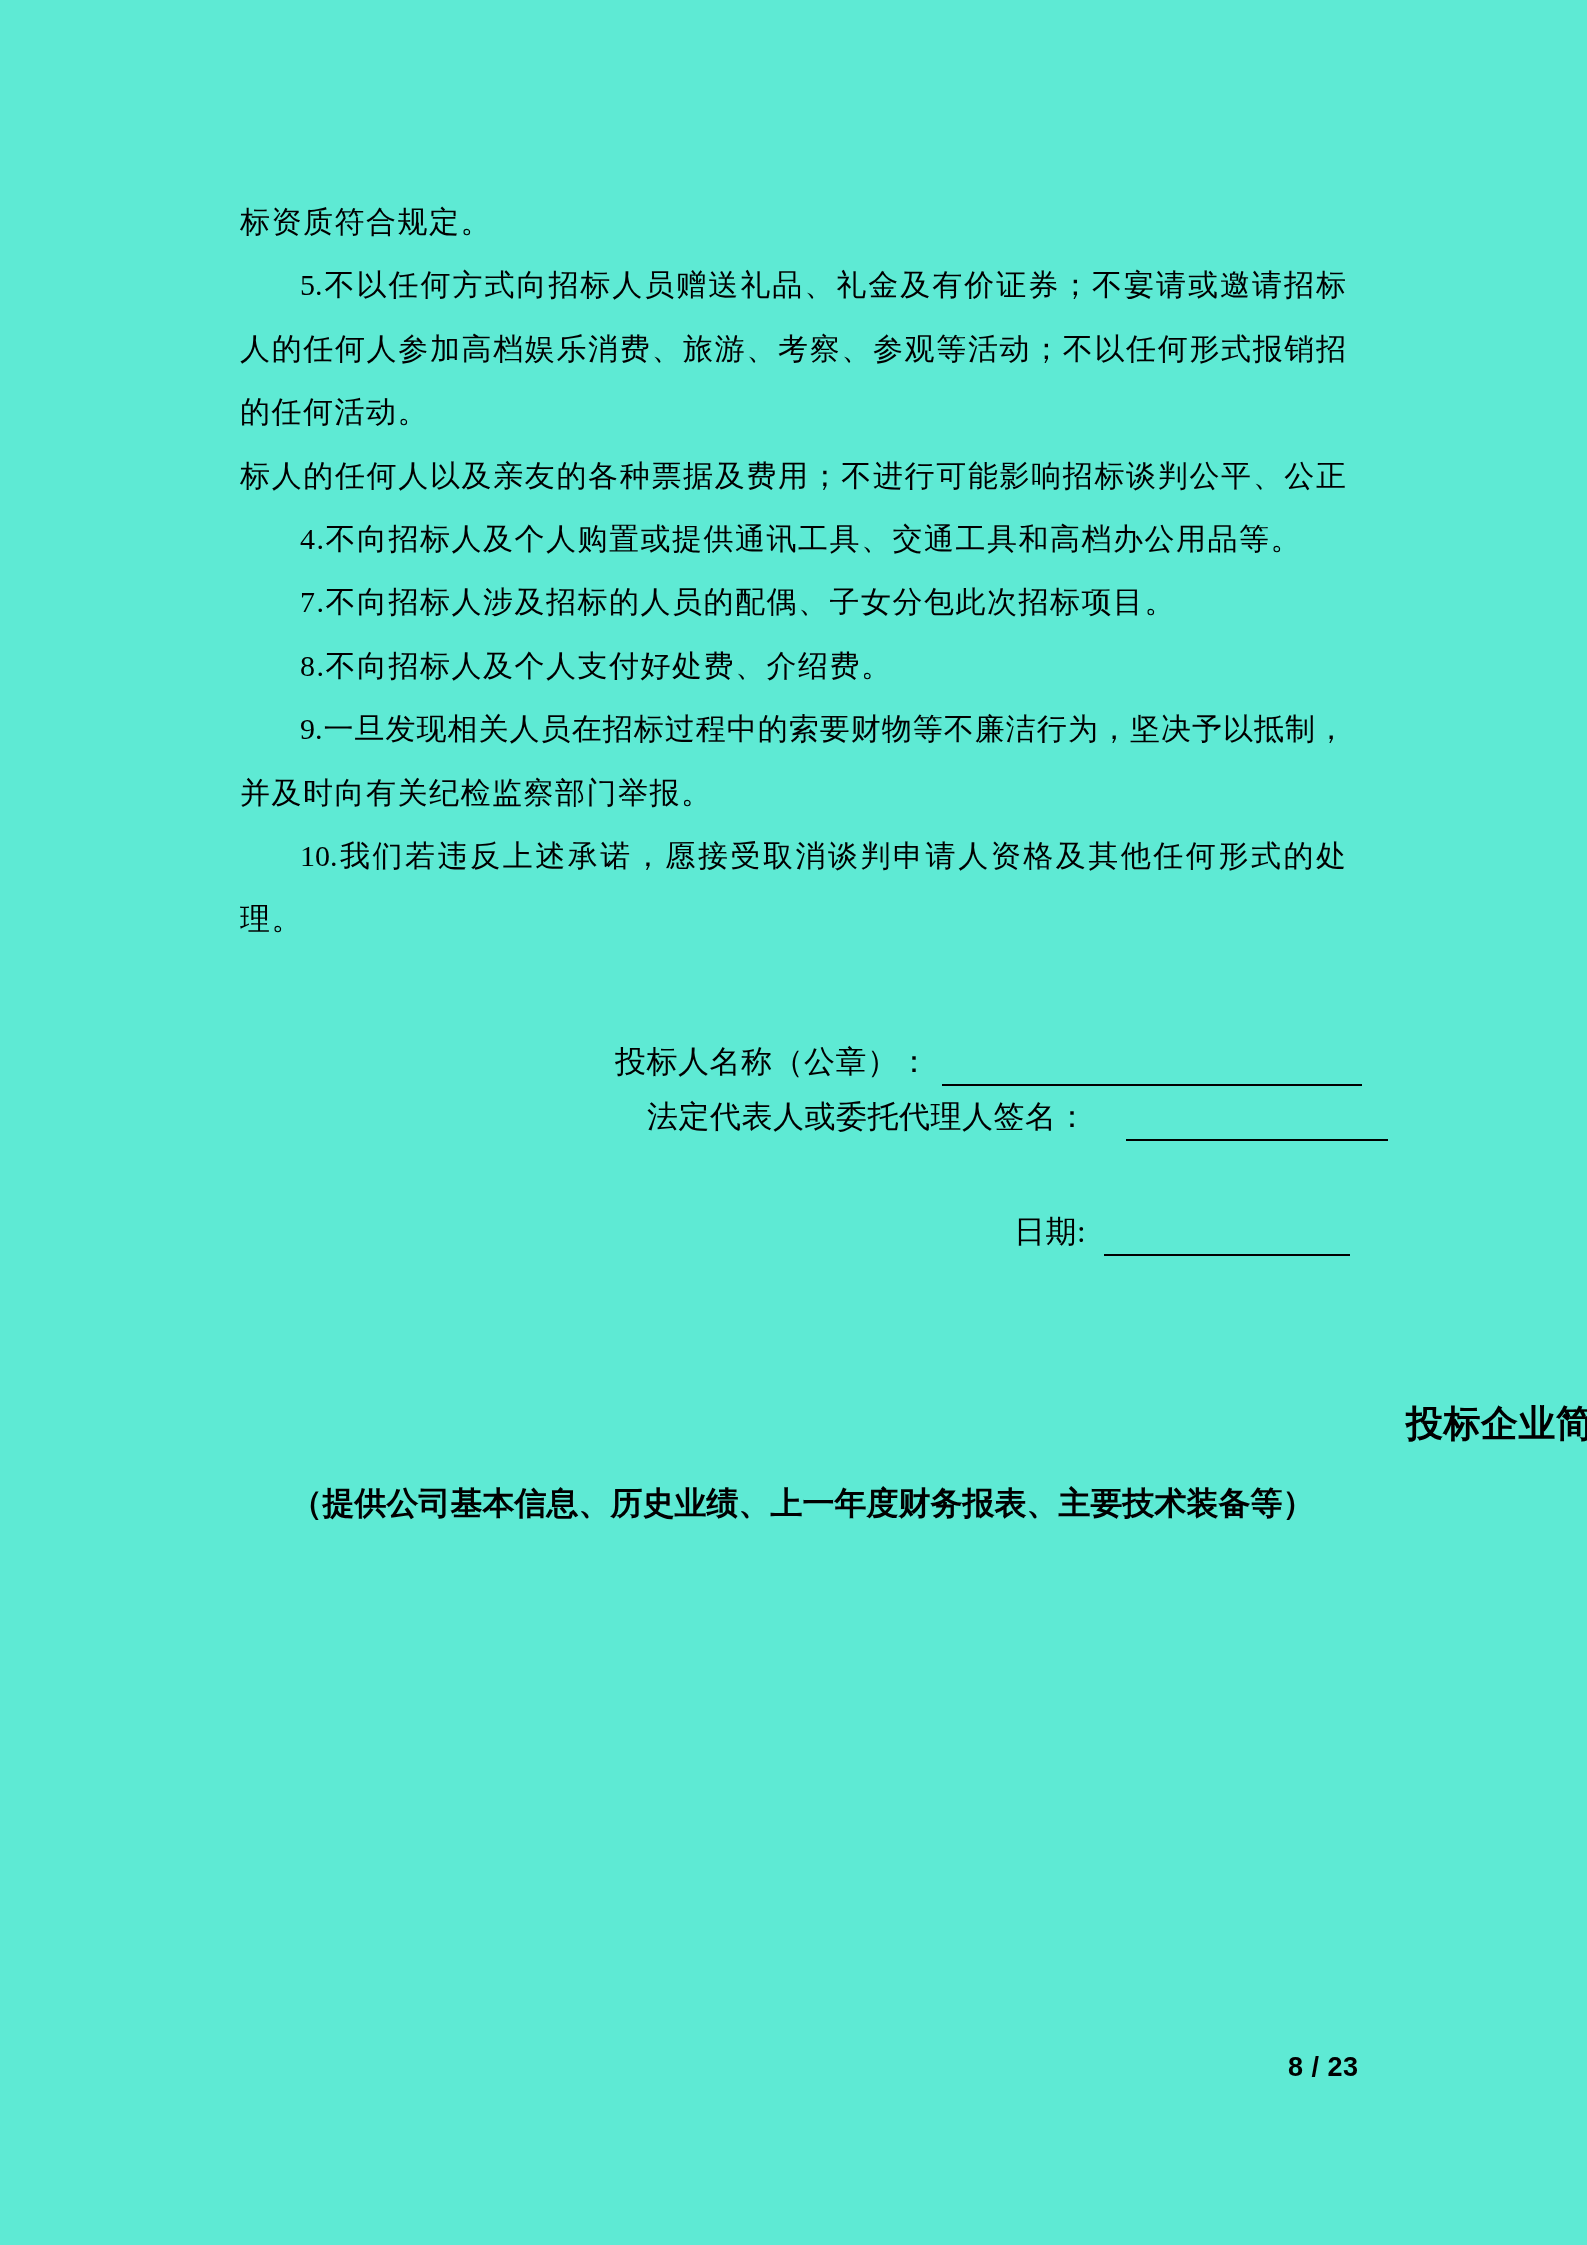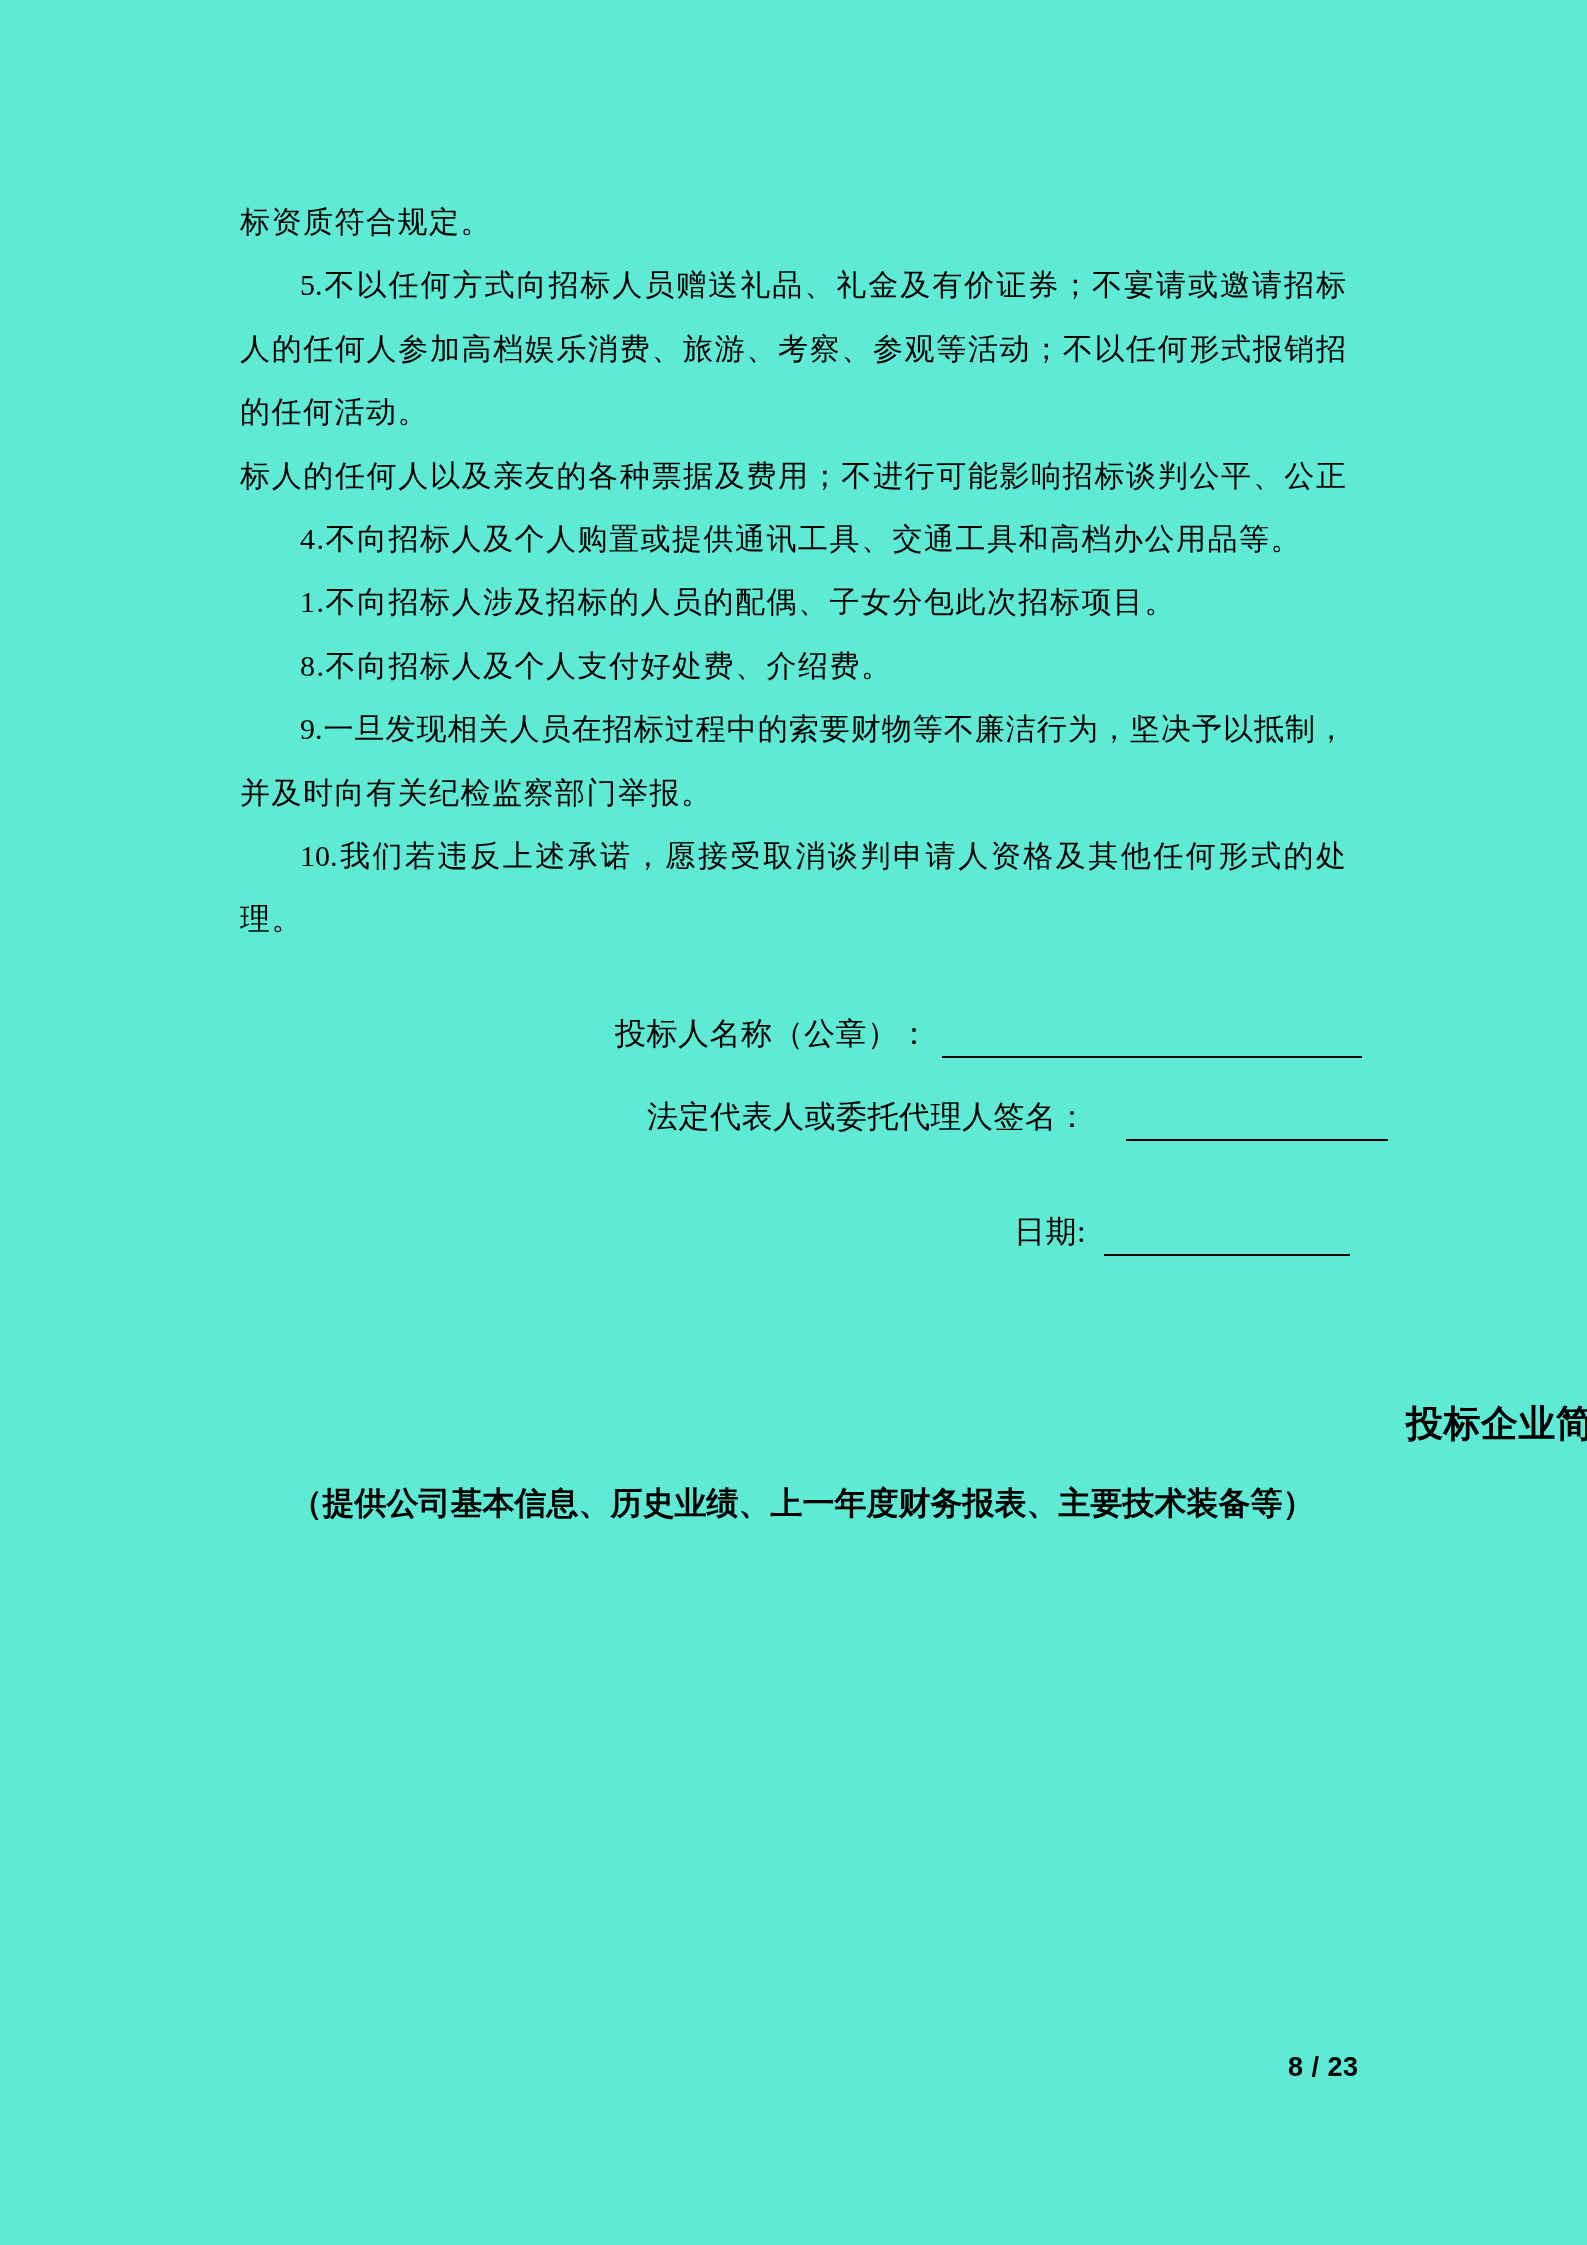--- a/index.html
+++ b/index.html
@@ -42,21 +42,21 @@
   }
 
   
   .sig-row {
     position: absolute;
     font-size: 31px;
     line-height: 40px;
     letter-spacing: 0.5px;
     white-space: nowrap;
   }
-  .sig-name { left: 615px;  top: 1014px; }
+  .sig-name { left: 615px;  top: 1042px; }
   .sig-rep  { left: 623px;  top: 1097px; margin-left: 24px; }
   .sig-date { left: 1014px; top: 1212px; }
   .blank {
     display: inline-block;
     border-bottom: 2px solid #000000;
     height: 30px;
     vertical-align: -14px;
   }
   .blank-name { width: 420px; margin-left: 12px; }
   .blank-rep  { width: 262px; margin-left: 38px; }
@@ -103,21 +103,21 @@
 
 <div class="page">
 
   <div class="doc-body">
     <div class="line">标资质符合规定。</div>
     <div class="line indent just">5.不以任何方式向招标人员赠送礼品、礼金及有价证券；不宴请或邀请招标</div>
     <div class="line just">人的任何人参加高档娱乐消费、旅游、考察、参观等活动；不以任何形式报销招</div>
     <div class="line">的任何活动。</div>
     <div class="line just">标人的任何人以及亲友的各种票据及费用；不进行可能影响招标谈判公平、公正</div>
     <div class="line indent">4.不向招标人及个人购置或提供通讯工具、交通工具和高档办公用品等。</div>
-    <div class="line indent">1.不向招标人涉及招标的人员的配偶、子女分包此次招标项目。</div>
+    <div class="line indent">7.不向招标人涉及招标的人员的配偶、子女分包此次招标项目。</div>
     <div class="line indent">8.不向招标人及个人支付好处费、介绍费。</div>
     <div class="line indent just">9.一旦发现相关人员在招标过程中的索要财物等不廉洁行为，坚决予以抵制，</div>
     <div class="line">并及时向有关纪检监察部门举报。</div>
     <div class="line indent just">10.我们若违反上述承诺，愿接受取消谈判申请人资格及其他任何形式的处</div>
     <div class="line">理。</div>
   </div>
 
   <div class="sig-row sig-name">
     <span>投标人名称（公章）：</span><span class="blank blank-name"></span>
   </div>

